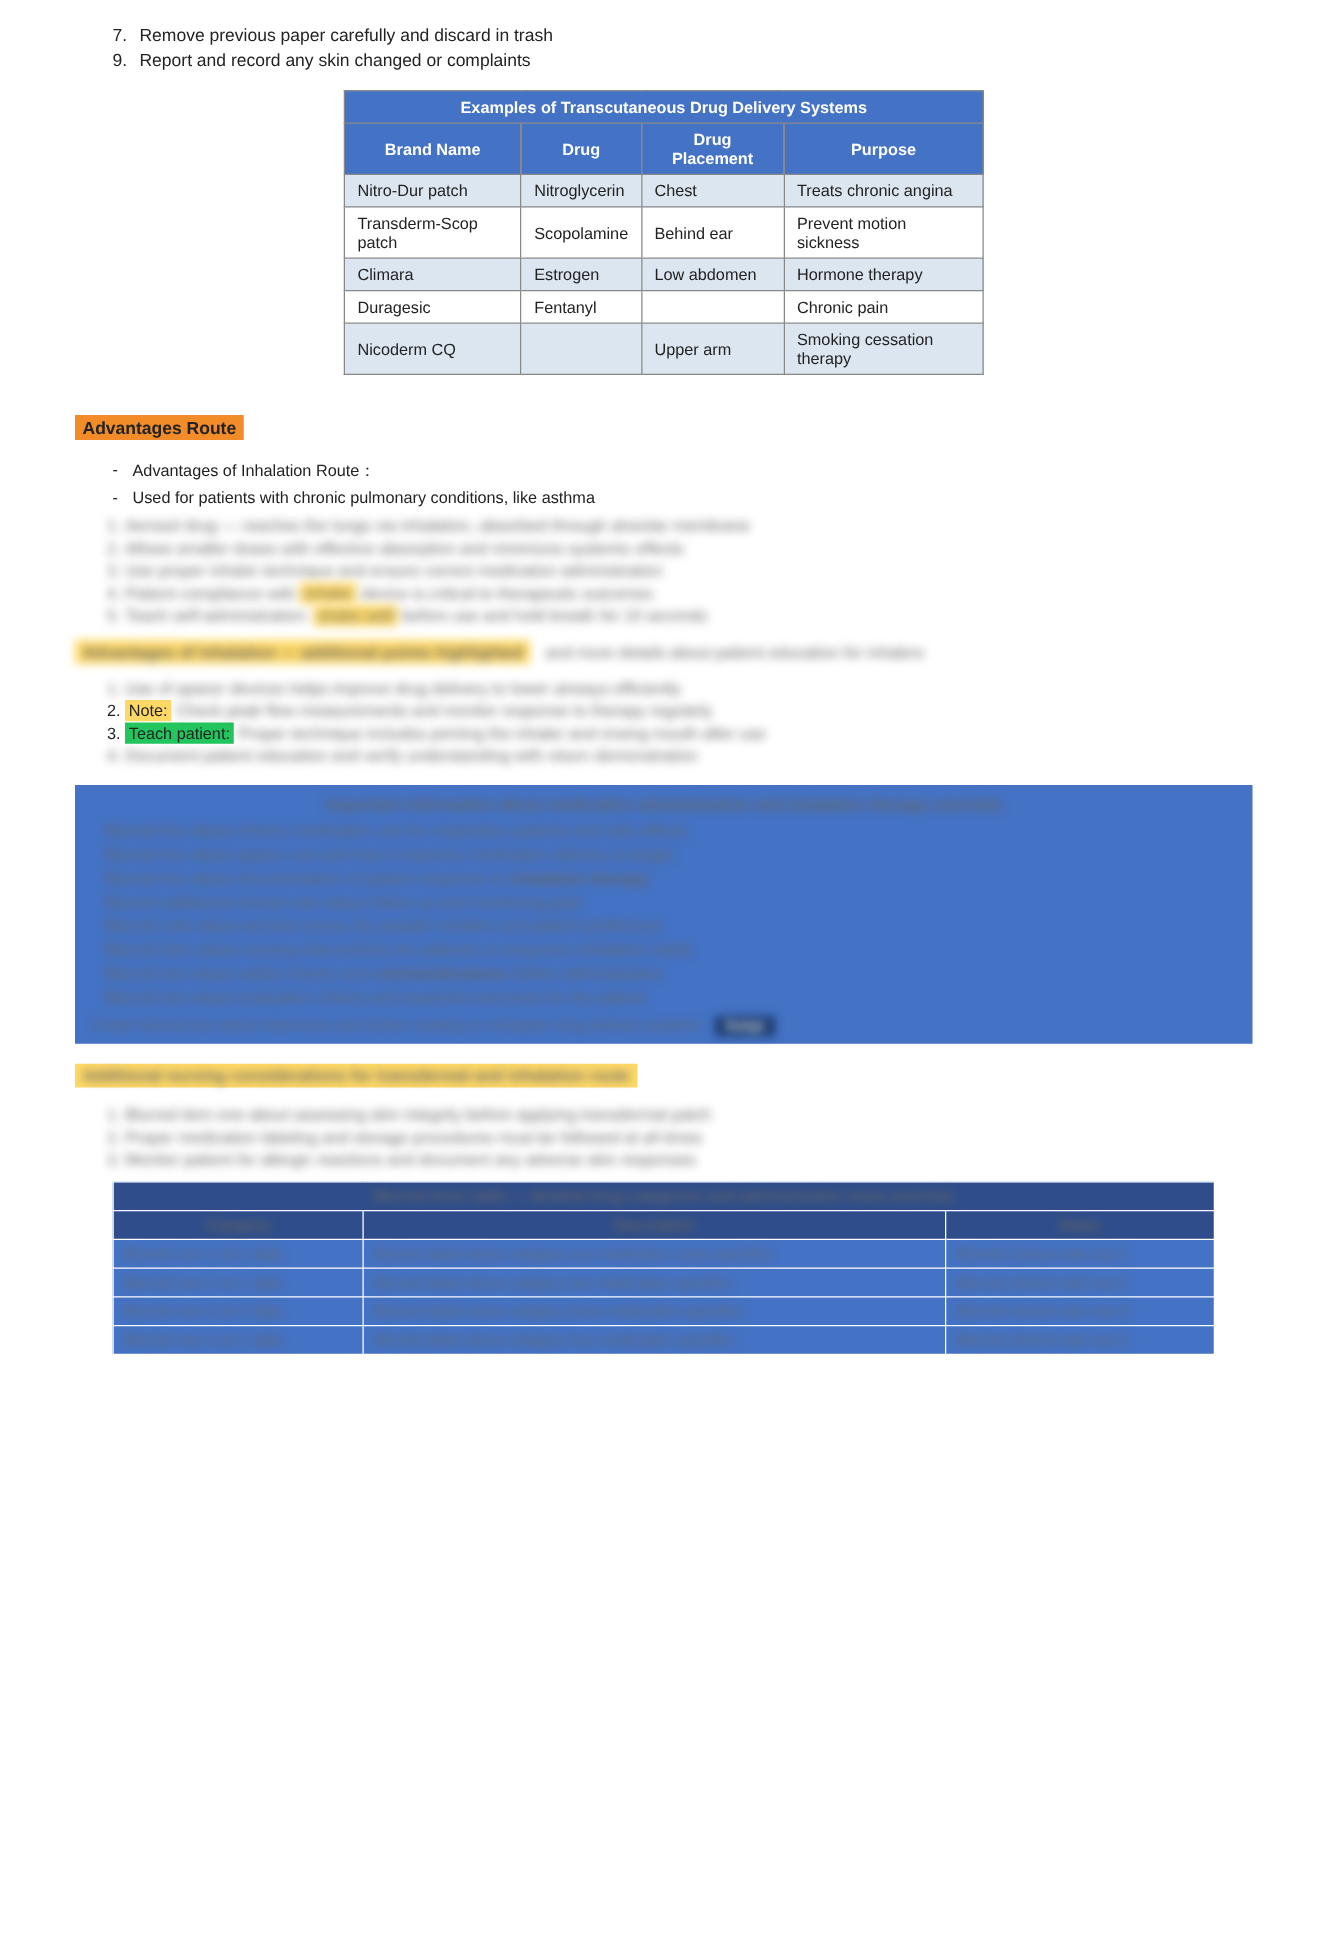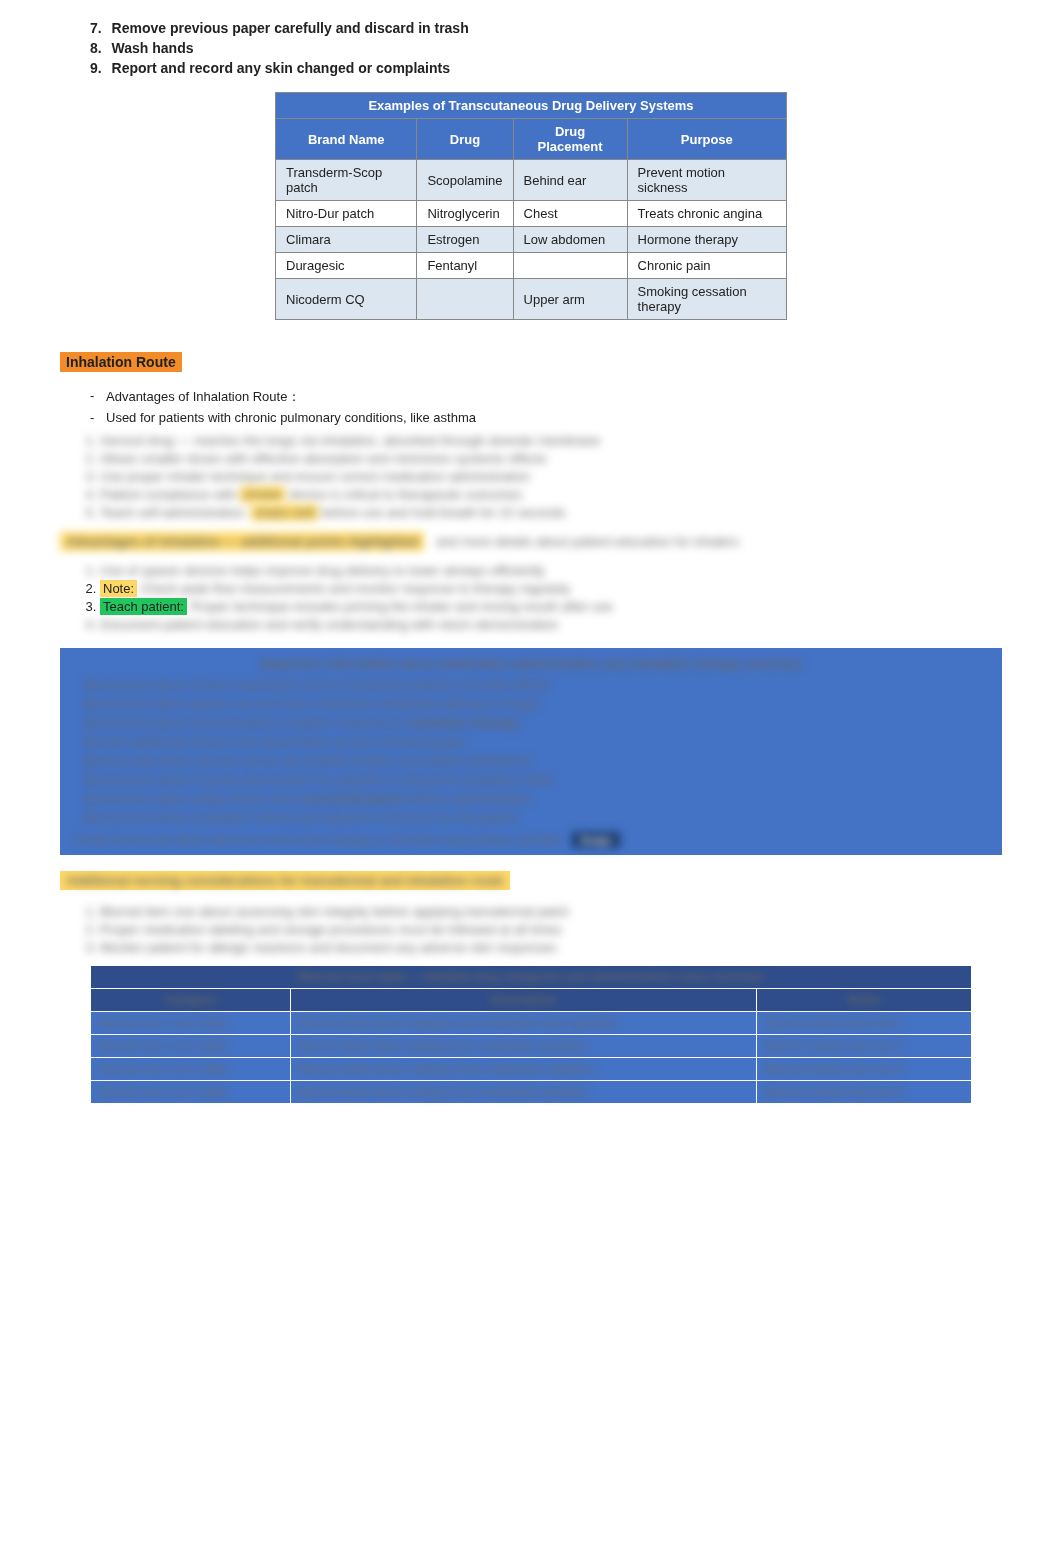--- a/index.html
+++ b/index.html
@@ -9,21 +9,20 @@
       font-size: 14px;
       color: #222;
       width: 1062px;
       min-height: 1561px;
       padding: 20px 60px;
     }
 
     .numbered-list {
       margin-left: 30px;
       margin-bottom: 16px;
-      font-weight: bold;
     }
     .numbered-list li {
       margin-bottom: 4px;
       font-size: 14px;
     }
 
     .table-container {
       margin: 16px auto;
       width: 512px;
     }
@@ -148,56 +147,52 @@
   </style>
 </head>
 <body>
 
 <ol class="numbered-list" style="list-style: none;">
   <li>
     <span style="margin-right:6px;">7.</span>
     <span>Remove previous paper carefully and discard in trash</span>
   </li>
   <li>
-    <span style="margin-right:6px;">8.</span>
-    <span>Wash hands</span>
-  </li>
-  <li>
     <span style="margin-right:6px;">9.</span>
     <span>Report and record any skin changed or complaints</span>
   </li>
 </ol>
 
 <div class="table-container">
   <table class="drug-table">
     <thead>
       <tr>
         <td colspan="4" style="text-align:center; font-weight:bold; background:#4472c4; color:#fff;">Examples of Transcutaneous Drug Delivery Systems</td>
       </tr>
       <tr>
         <th>Brand Name</th>
         <th>Drug</th>
         <th>Drug Placement</th>
         <th>Purpose</th>
       </tr>
     </thead>
     <tbody>
       <tr>
+        <td>Nitro-Dur patch</td>
+        <td>Nitroglycerin</td>
+        <td>Chest</td>
+        <td>Treats chronic angina</td>
+      </tr>
+      <tr>
         <td>Transderm-Scop patch</td>
         <td>Scopolamine</td>
         <td>Behind ear</td>
         <td>Prevent motion sickness</td>
       </tr>
       <tr>
-        <td>Nitro-Dur patch</td>
-        <td>Nitroglycerin</td>
-        <td>Chest</td>
-        <td>Treats chronic angina</td>
-      </tr>
-      <tr>
         <td>Climara</td>
         <td>Estrogen</td>
         <td>Low abdomen</td>
         <td>Hormone therapy</td>
       </tr>
       <tr>
         <td>Duragesic</td>
         <td>Fentanyl</td>
         <td></td>
         <td>Chronic pain</td>
@@ -206,21 +201,21 @@
         <td>Nicoderm CQ</td>
         <td></td>
         <td>Upper arm</td>
         <td>Smoking cessation therapy</td>
       </tr>
     </tbody>
   </table>
 </div>
 
 <div style="margin-top:18px;">
-  <span class="section-heading">Inhalation Route</span>
+  <span class="section-heading">Advantages Route</span>
 
   <ul class="bullet-list" style="margin-top:8px;">
     <li>Advantages of Inhalation Route：</li>
     <li>Used for patients with chronic pulmonary conditions, like asthma</li>
   </ul>
 
   
   <ol class="small-numbered" style="list-style-type: decimal;">
     <li class="blurred">Aerosol drug — reaches the lungs via inhalation, absorbed through alveolar membrane</li>
     <li class="blurred">Allows smaller doses with effective absorption and minimizes systemic effects</li>

